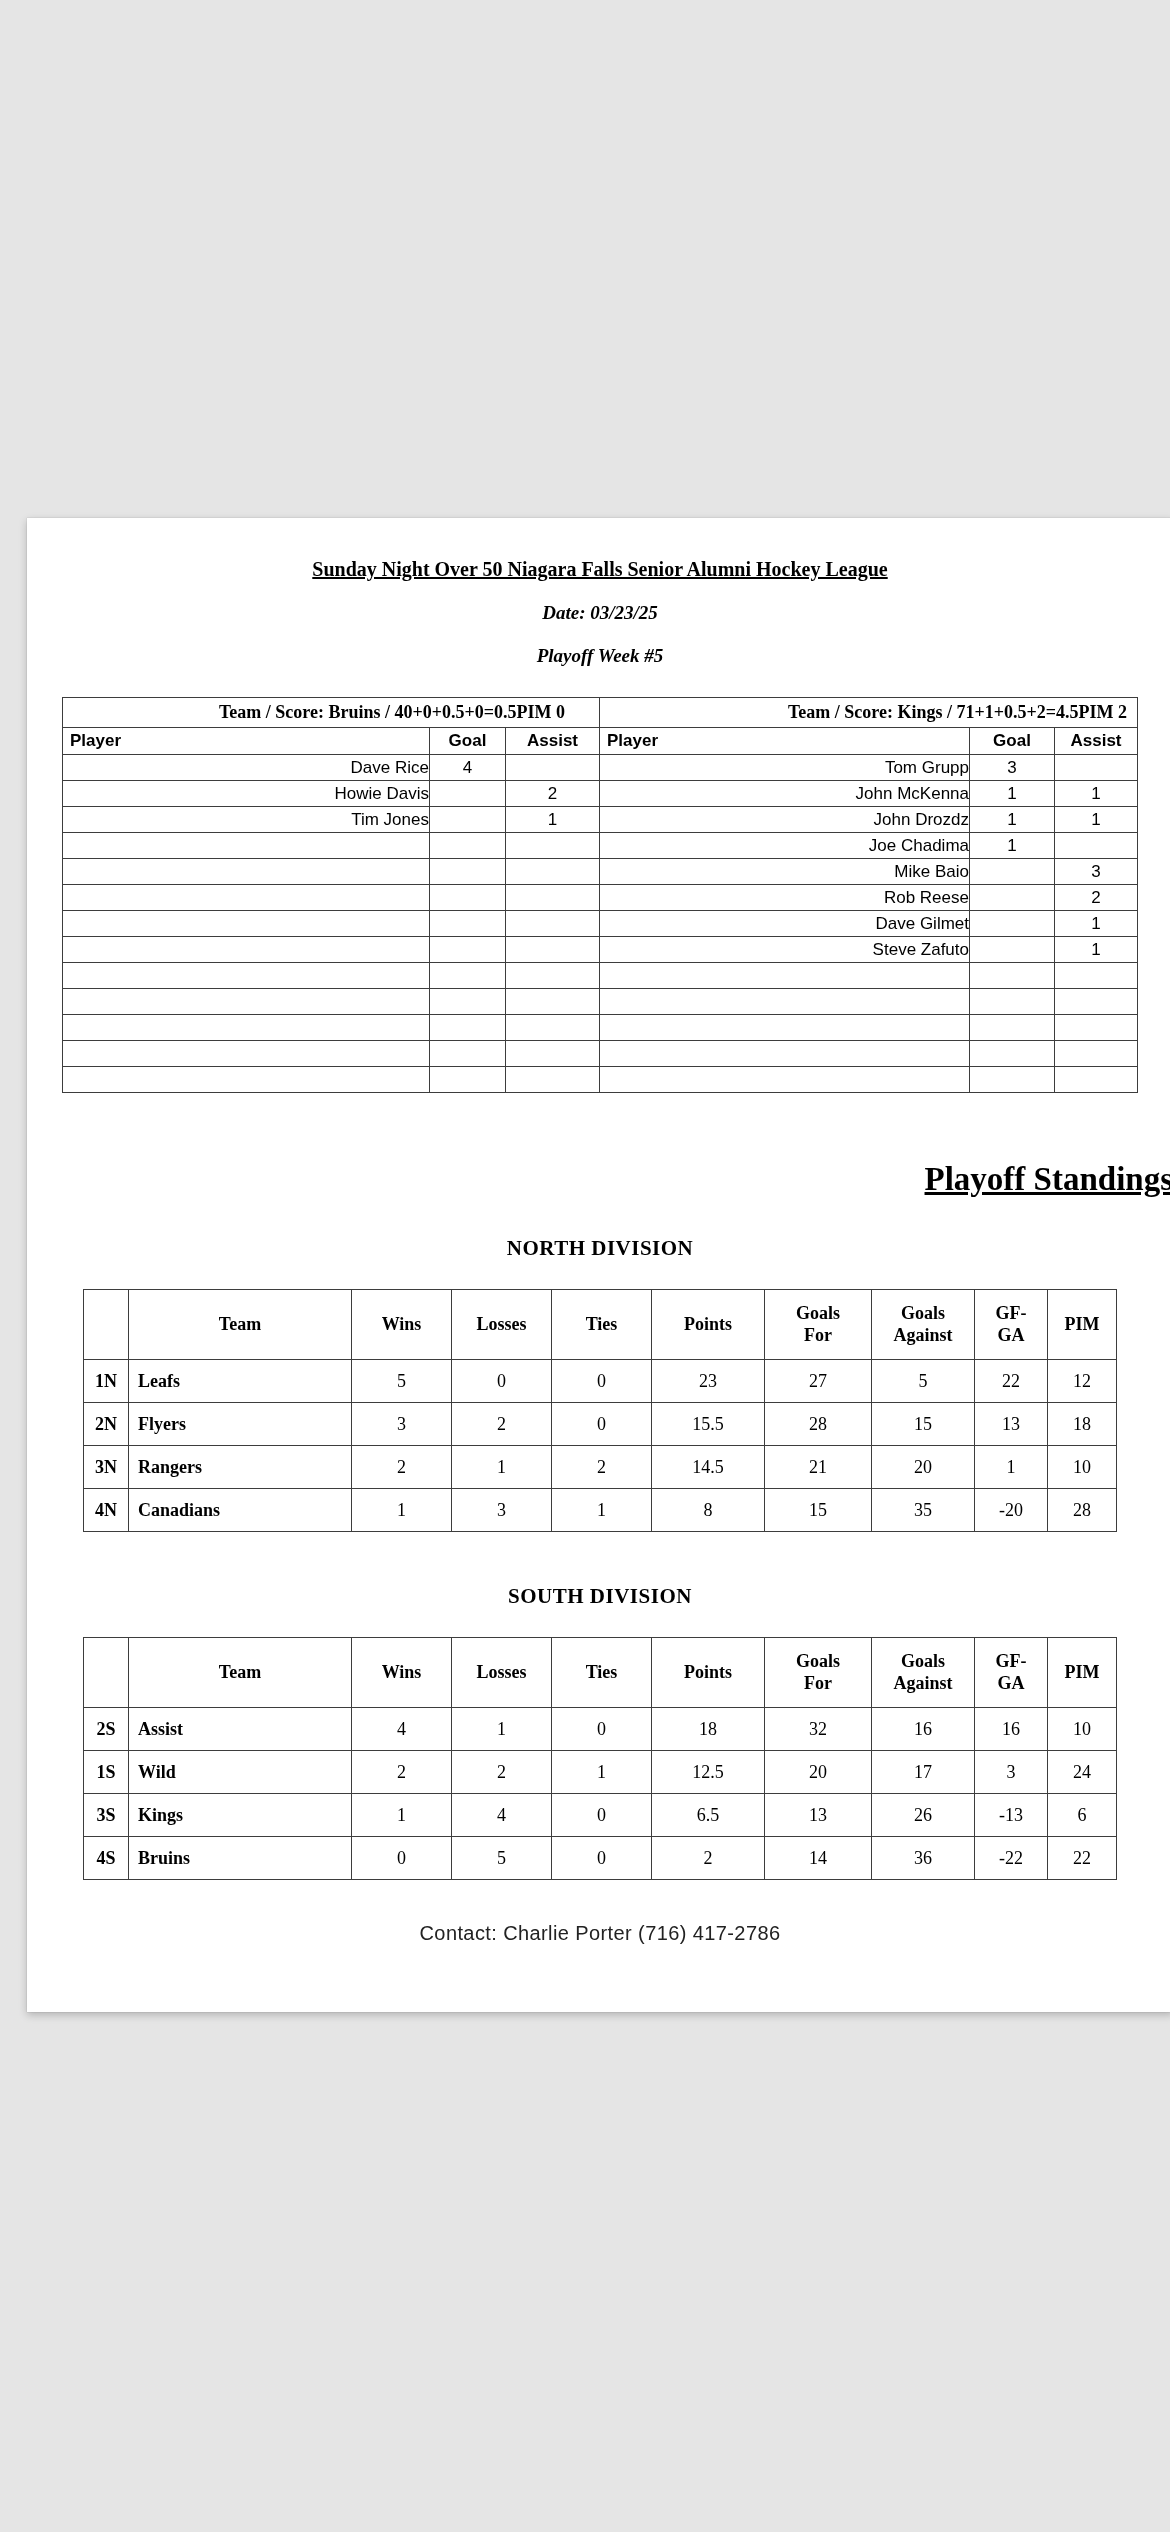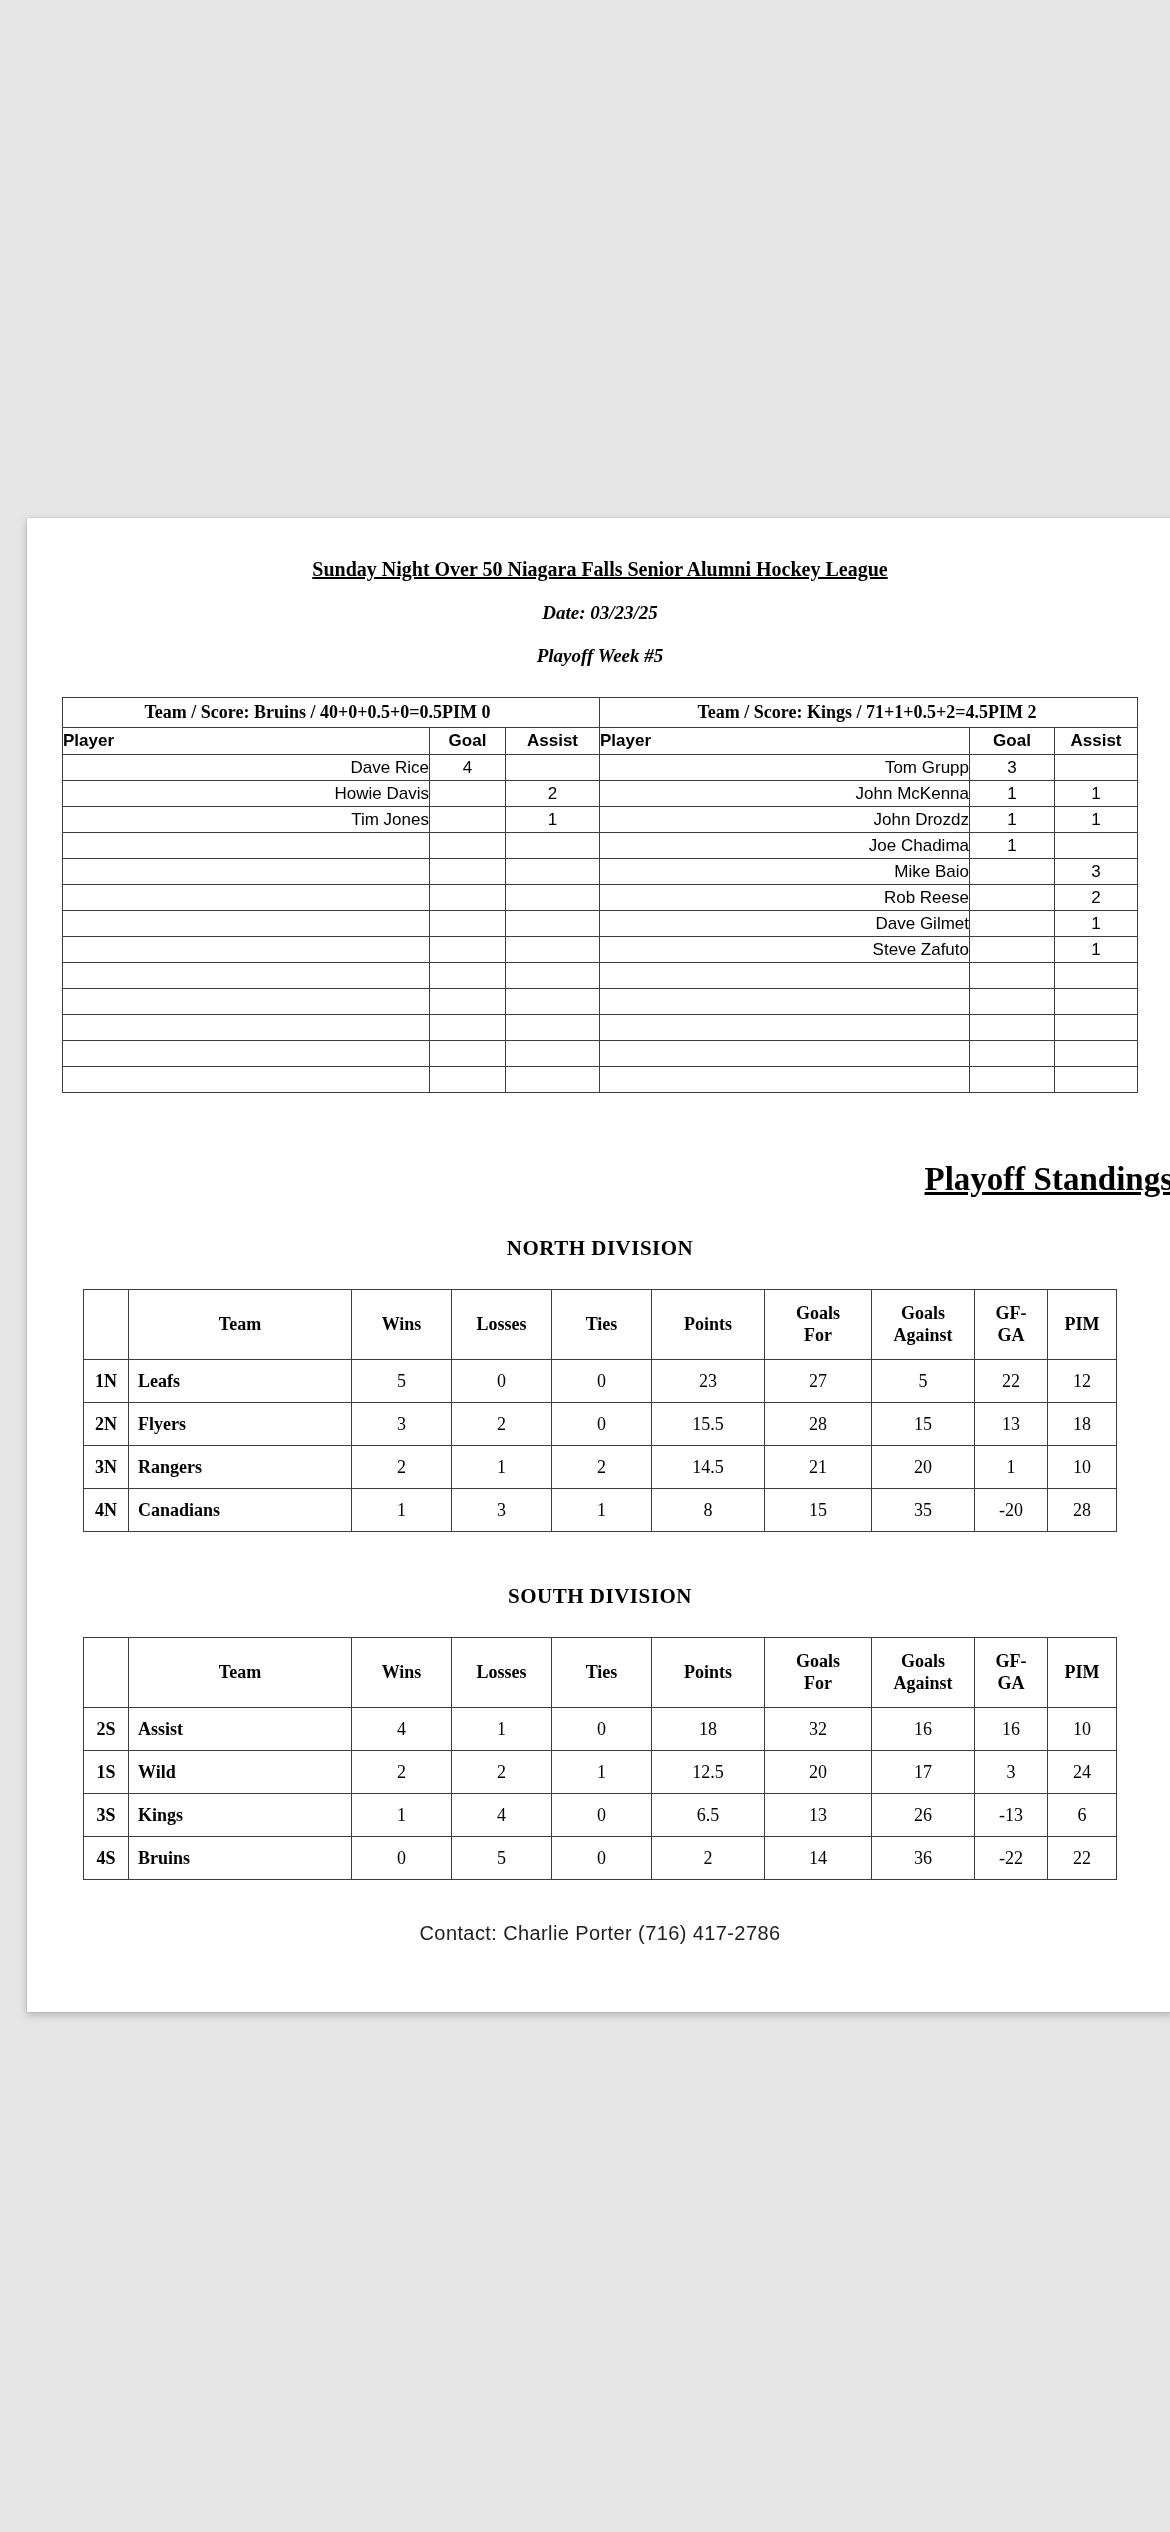--- a/index.html
+++ b/index.html
@@ -25,24 +25,24 @@
 
   
   table.score {
     border-collapse:collapse; table-layout:fixed;
     width:1075px; margin:30px auto 0;
   }
   table.score td, table.score th {
     border:1px solid #3d3d3d; overflow:hidden; white-space:nowrap;
   }
   tr.tsrow td { height:30px; font-family:"Liberation Serif", serif; font-weight:bold; font-size:18px; }
-  .tsflex { display:flex; justify-content:center; align-items:center; padding:0 34px 0 7px; }
+  .tsflex { display:flex; justify-content:flex-end; align-items:center; padding:0 34px 0 7px; }
   .tsflex.r { padding-right:10px; }
   tr.colhdr th { height:27px; font-family:"Liberation Sans", sans-serif; font-weight:bold; font-size:17px; text-align:center; }
-  tr.colhdr th.pl { text-align:left; }
+  tr.colhdr th.pl { text-align:left; padding-left:7px; }
   tr.srow td { height:26px; font-family:"Liberation Sans", sans-serif; font-size:17px; }
   tr.srow td.pcell { text-align:right; padding-left:8px; }
   tr.srow td.ncell { text-align:center; }
 
   
   .standings-heading {
     margin-top:68px; text-align:right;
     font-size:33px; font-weight:bold; text-decoration:underline; color:#000;
   }
   .division-title { margin-top:38px; text-align:center; font-size:21px; font-weight:bold; letter-spacing:0.5px; }

